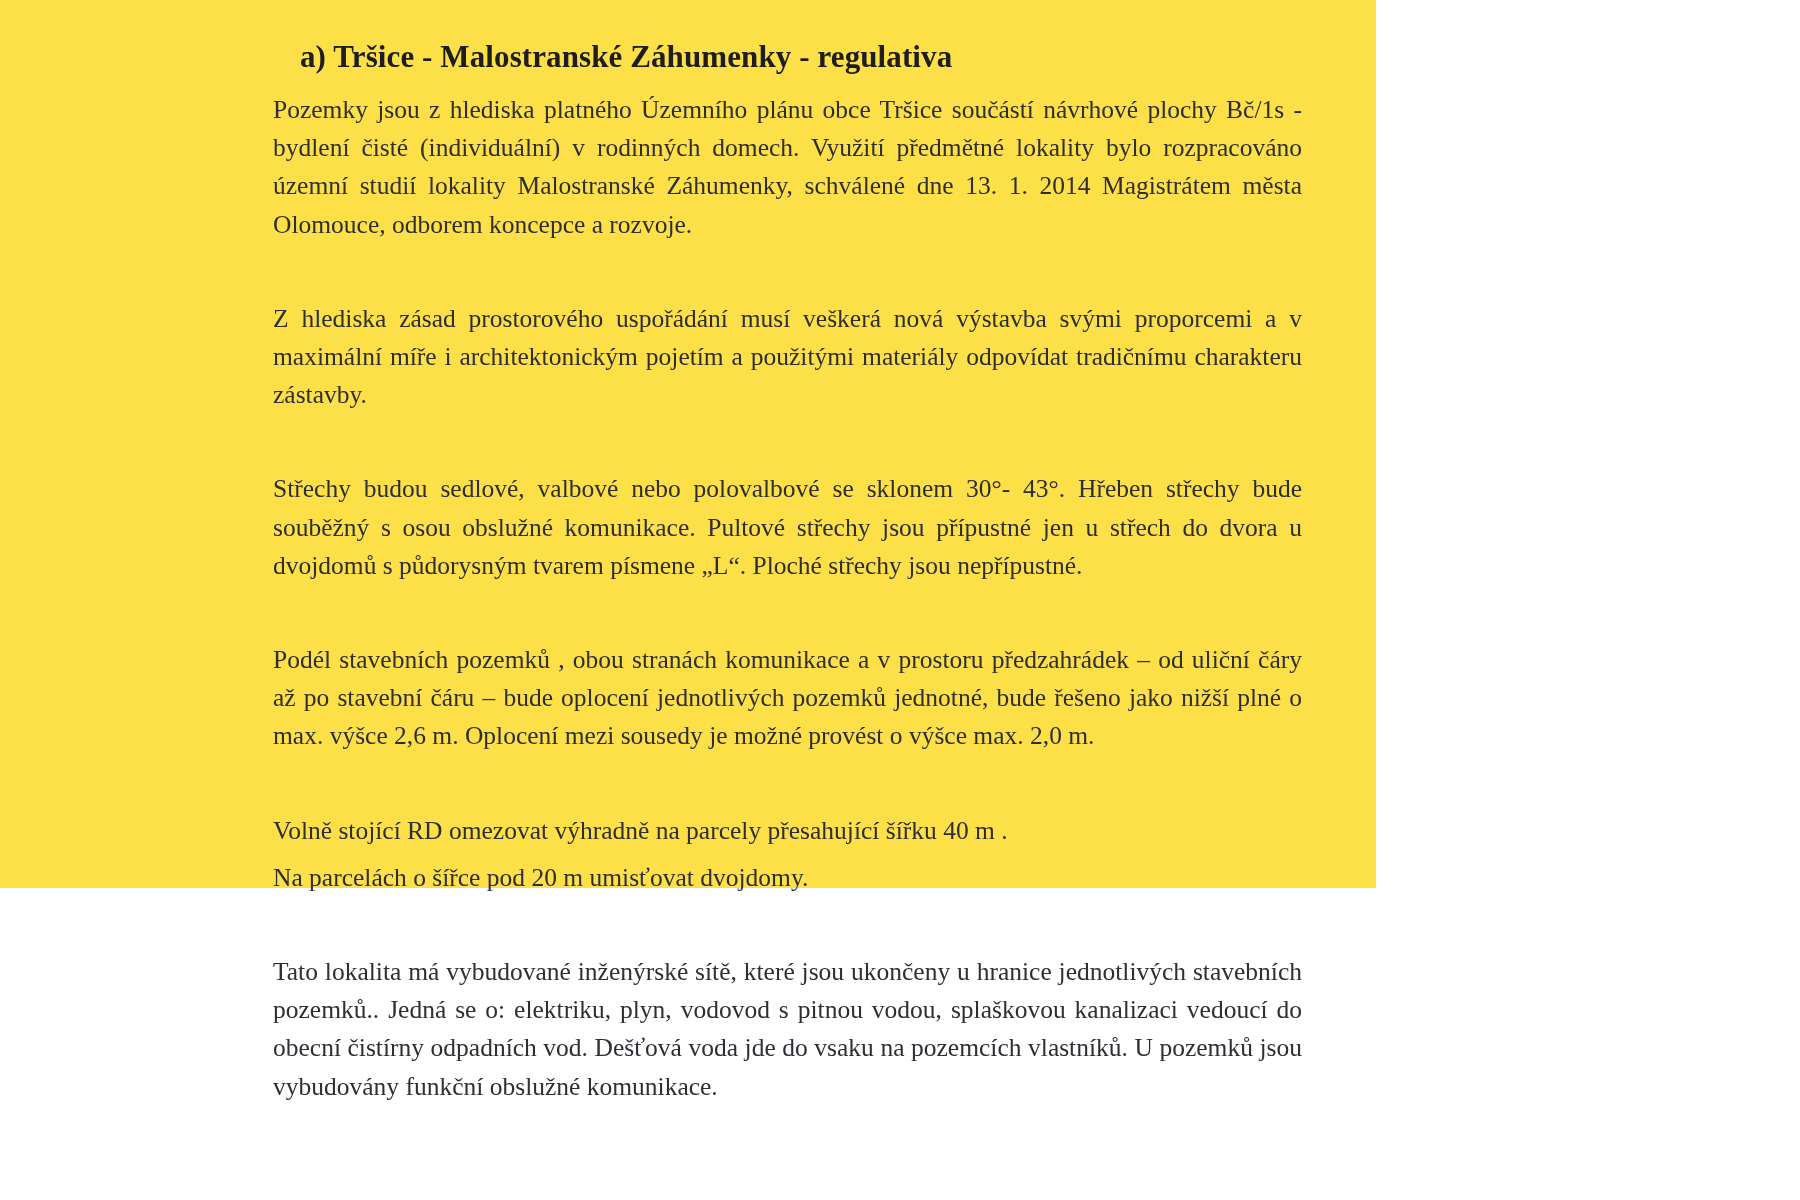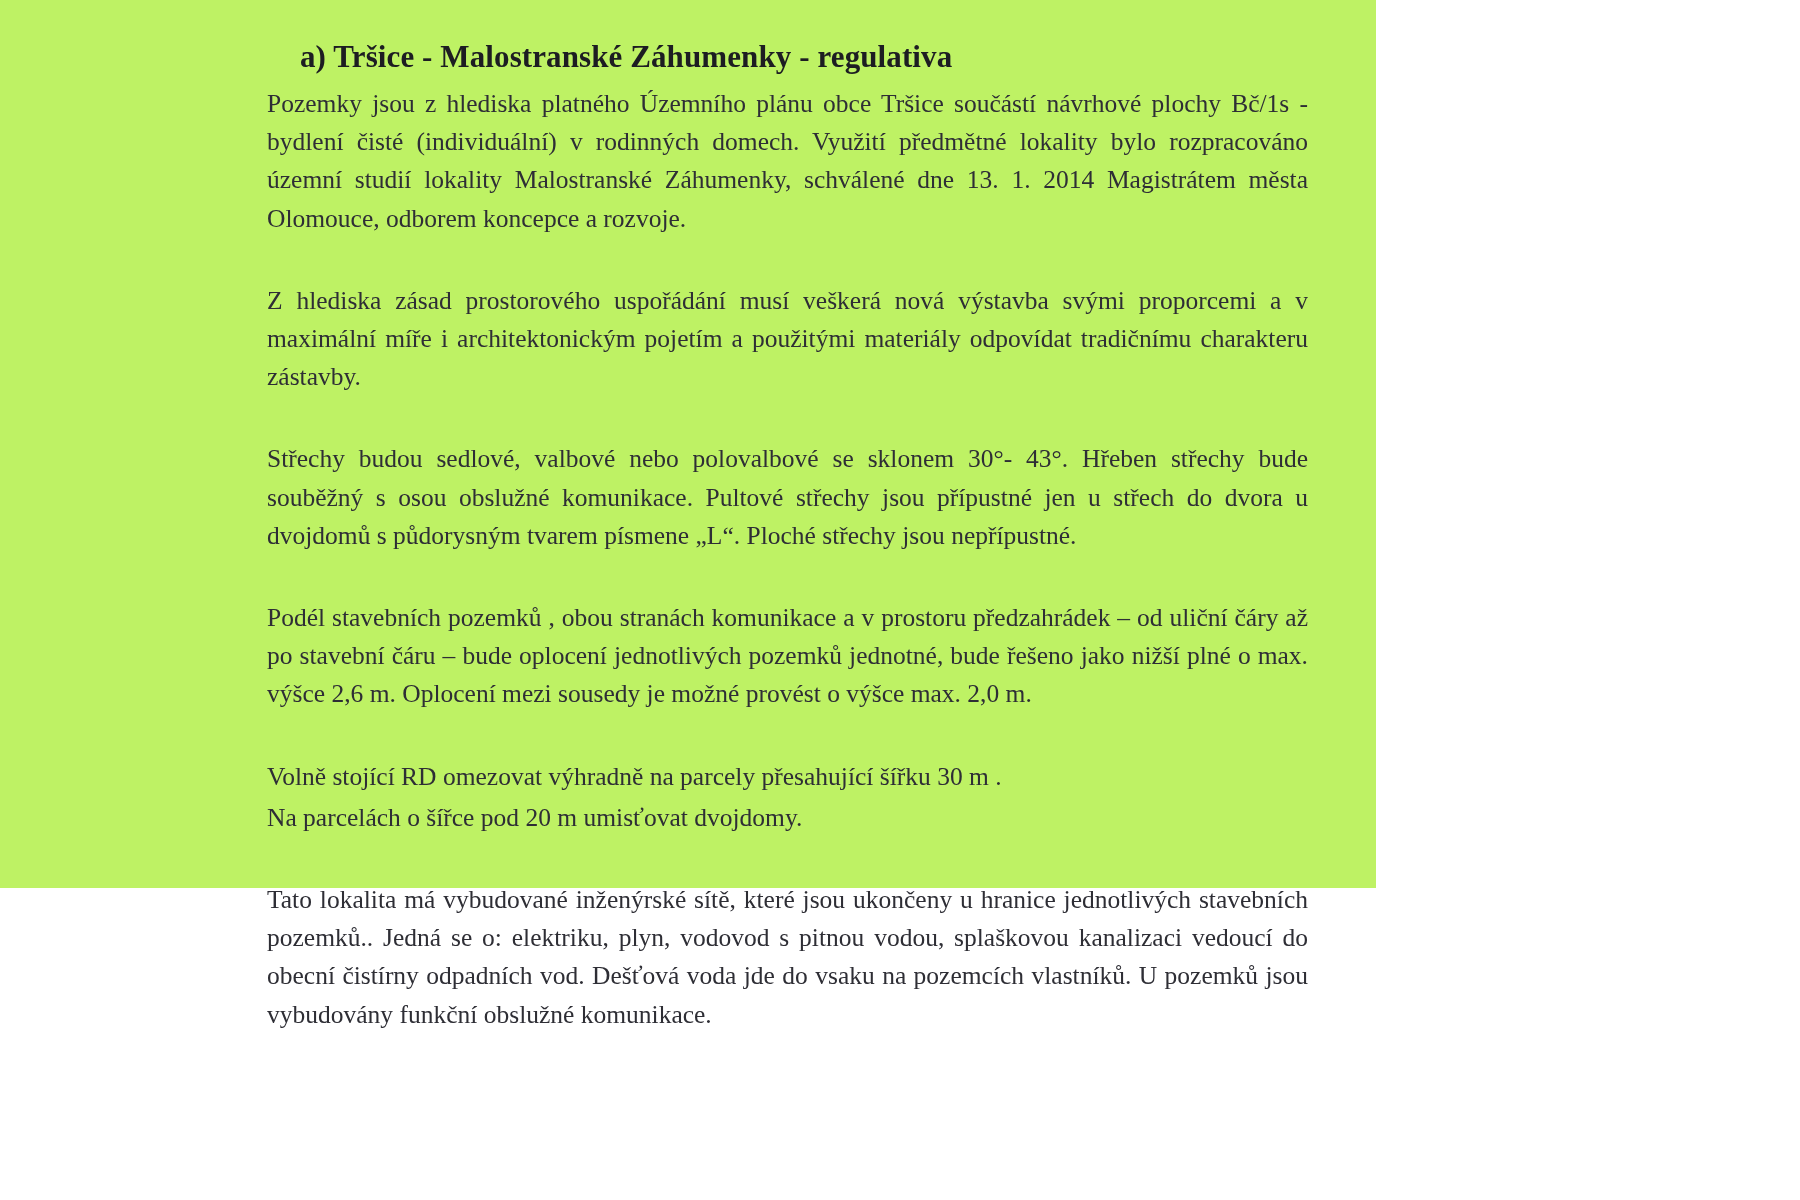--- a/index.html
+++ b/index.html
@@ -22,21 +22,21 @@
     background: #ffffff;
   }
 
   
   #sheet {
     position: absolute;
     left: 0;
     top: 0;
     width: 1360px;
     height: 872px;
-    background: #bef264;
+    background: #fde047;
     padding: 8px;
   }
 
   #doc-title {
     position: absolute;
     left: 300px;
     top: 18px;
     width: 1010px;
     font-size: 31px;
     font-weight: bold;
@@ -52,21 +52,21 @@
     top: 82px;
     width: 1047px;
   }
 
   .para {
     text-align: justify;
     text-justify: inter-word;
     font-size: 25.5px;
     line-height: 38.2px;
     color: #2e2e35;
-    margin: 3px;
+    margin: 9px;
     hyphens: none;
   }
 
   
   .gap-full { height: 38px; }
 
   
   .para:after {
     content: "";
     display: inline-block;
@@ -93,21 +93,21 @@
       <div class="gap-full"></div>
 
       <p class="para nostretch">Střechy budou sedlové, valbové nebo polovalbové se sklonem 30°- 43°. Hřeben střechy bude souběžný s osou obslužné komunikace. Pultové střechy jsou přípustné jen u střech do dvora u dvojdomů s půdorysným tvarem písmene „L“. Ploché střechy jsou nepřípustné.</p>
 
       <div class="gap-full"></div>
 
       <p class="para nostretch">Podél stavebních pozemků , obou stranách komunikace a v prostoru předzahrádek – od uliční čáry až po stavební čáru – bude oplocení jednotlivých pozemků jednotné, bude řešeno jako nižší plné o max. výšce 2,6 m.  Oplocení mezi sousedy je možné provést o výšce max. 2,0 m.</p>
 
       <div class="gap-full"></div>
 
-      <p class="para nostretch">Volně stojící RD omezovat výhradně na parcely přesahující šířku 30 m .</p>
+      <p class="para nostretch">Volně stojící RD omezovat výhradně na parcely přesahující šířku 40 m .</p>
       <p class="para nostretch">Na parcelách o šířce pod 20 m umisťovat dvojdomy.</p>
 
       <div class="gap-full"></div>
 
       <p class="para nostretch">Tato lokalita má vybudované inženýrské sítě, které jsou ukončeny u hranice jednotlivých stavebních pozemků.. Jedná se o: elektriku, plyn, vodovod s pitnou vodou, splaškovou kanalizaci vedoucí do obecní čistírny odpadních vod. Dešťová voda jde do vsaku na pozemcích vlastníků.  U pozemků jsou vybudovány funkční obslužné komunikace.</p>
 
     </div>
   </div>
 </div>
 

